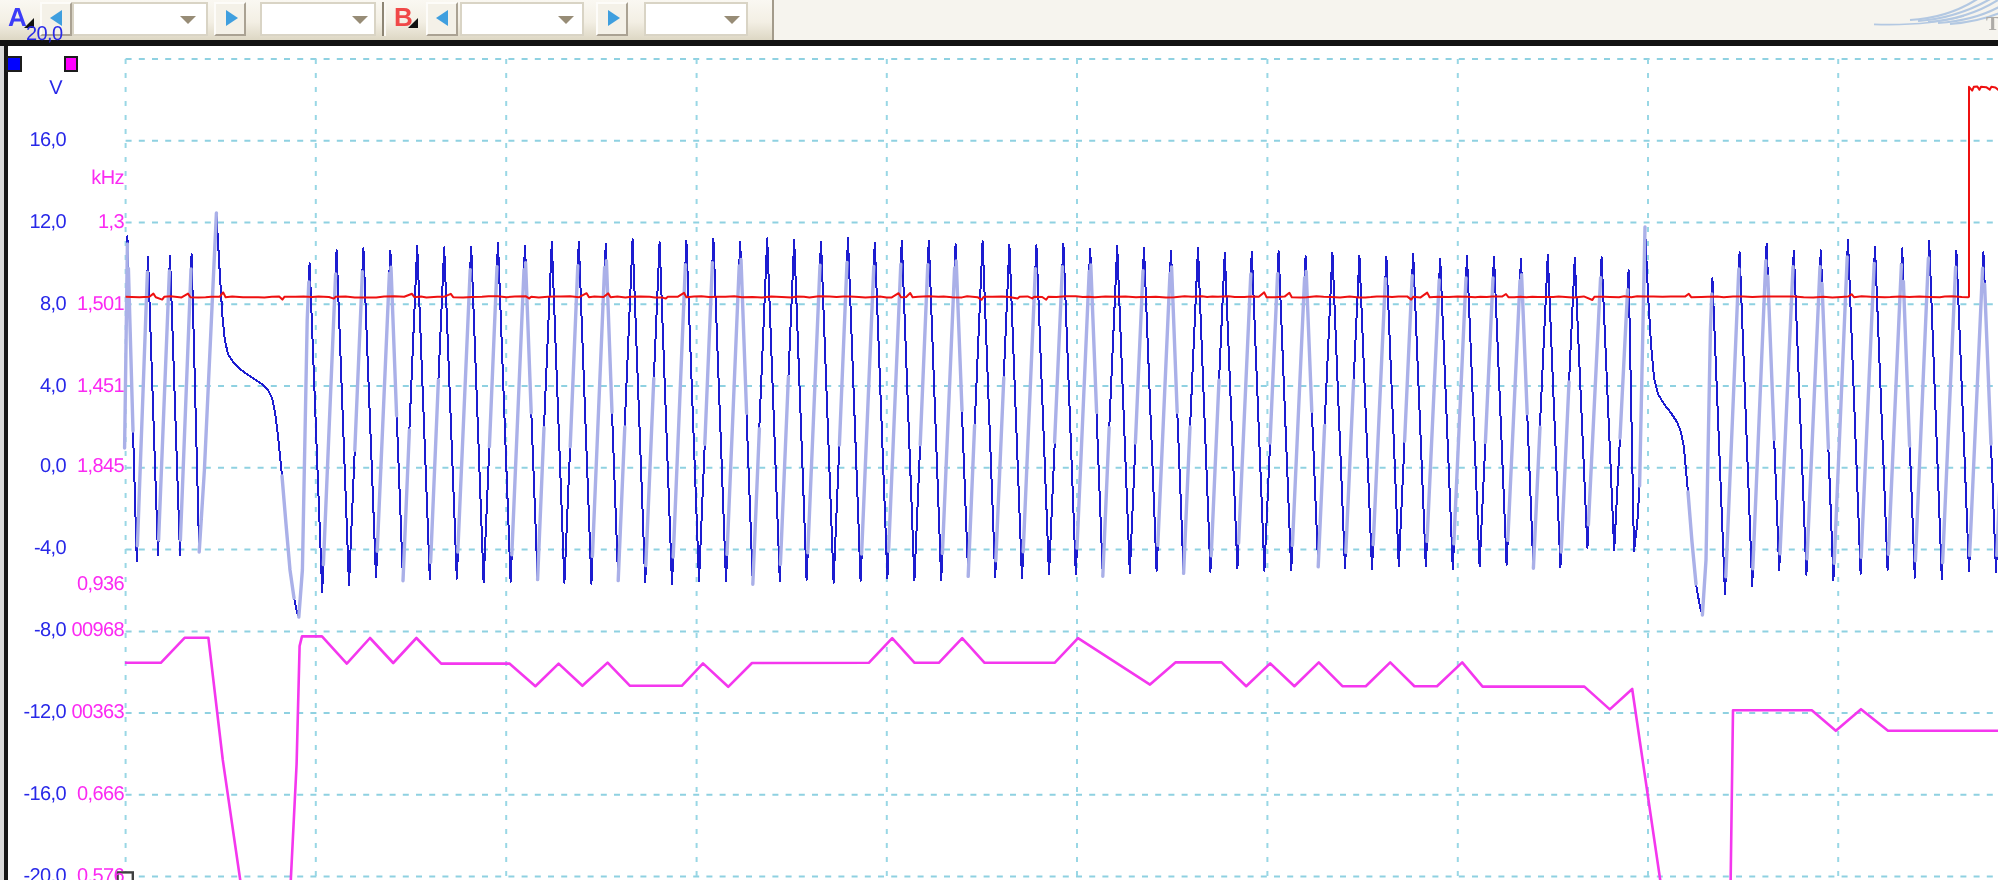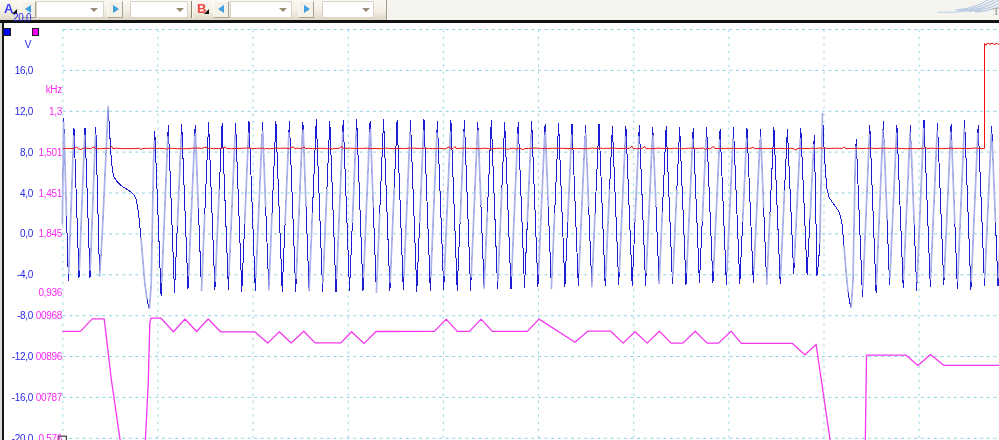--- a/index.html
+++ b/index.html
@@ -88,21 +88,21 @@
 <div class="lb b" style="top:310.2px">-8,0</div>
 <div class="lb b" style="top:351.0px">-12,0</div>
 <div class="lb b" style="top:391.9px">-16,0</div>
 <div class="lb b" style="top:432.8px">-20,0</div>
 <div class="lb m" style="top:105.8px">1,3</div>
 <div class="lb m" style="top:146.6px">1,501</div>
 <div class="lb m" style="top:187.5px">1,451</div>
 <div class="lb m" style="top:228.4px">1,845</div>
 <div class="lb m" style="top:287px">0,936</div>
 <div class="lb m" style="top:310.2px">00968</div>
-<div class="lb m" style="top:351.0px">00896</div>
-<div class="lb m" style="top:391.9px">00787</div>
+<div class="lb m" style="top:351.0px">00363</div>
+<div class="lb m" style="top:391.9px">0,666</div>
 <div class="lb m" style="top:432.8px">0,576</div>
 <div class="lb b" style="top:38.5px;right:968px;width:30px">V</div>
 <div class="lb m" style="top:84px">kHz</div>
 <div id="legend">
 <div class="sq" style="left:3px;background:#0202ff"></div>
 <span id="l20">20,0</span>
 <div class="sq" style="left:31.5px;background:#ff00ff"></div>
 </div>
 </body></html>

